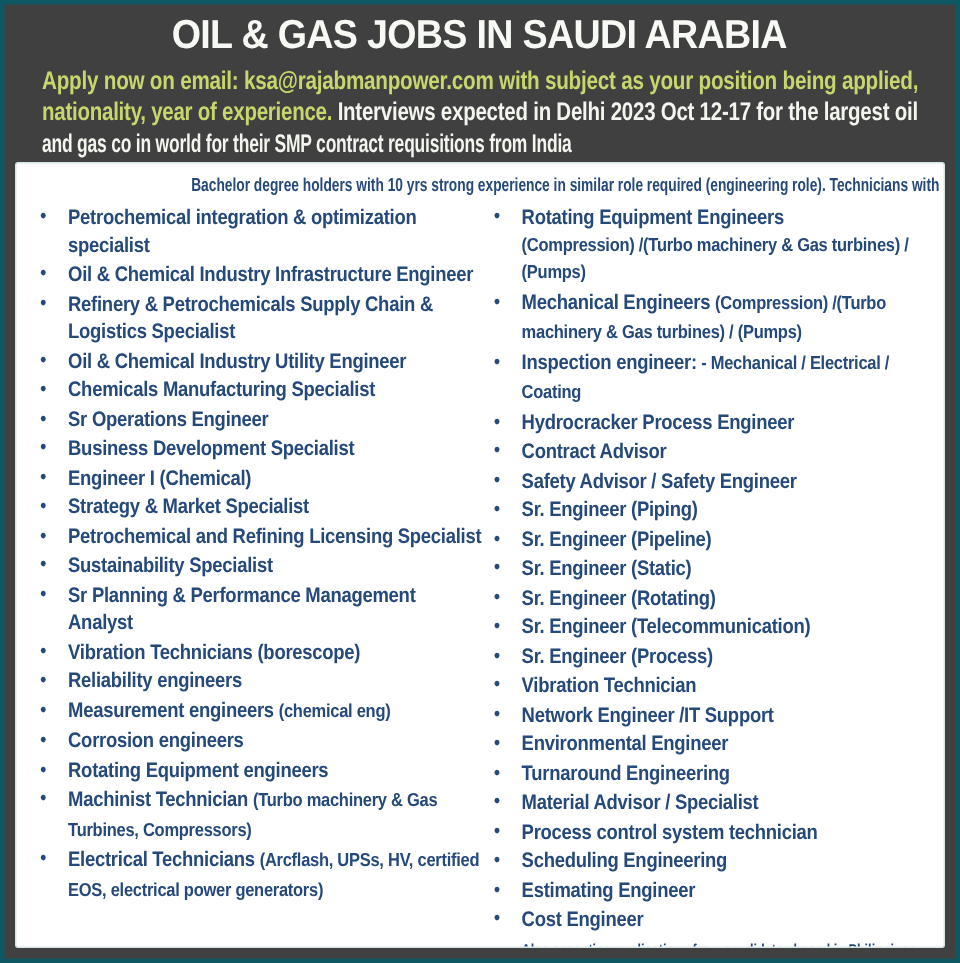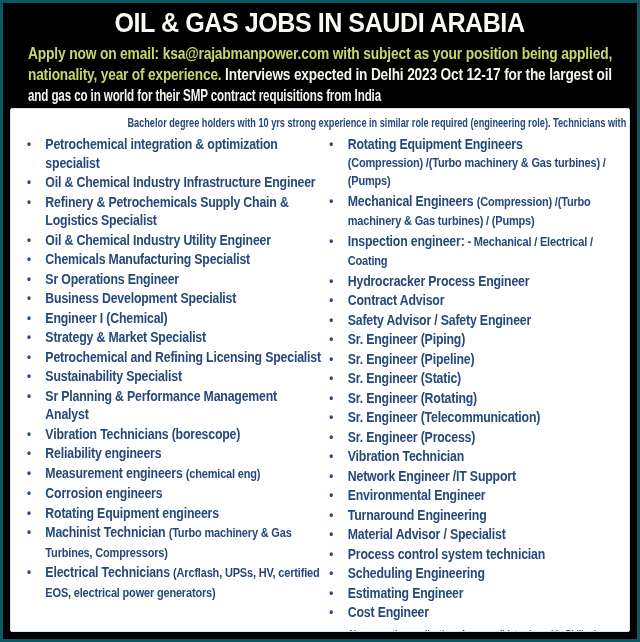--- a/index.html
+++ b/index.html
@@ -3,21 +3,21 @@
 <meta charset="utf-8">
 <style>
   html,body{margin:0;padding:0;}
   body{
     width:640px;height:642px;overflow:hidden;
     font-family:"Liberation Sans", sans-serif;
     background:#187381;
   }
   .page{
     position:relative;width:640px;height:642px;box-sizing:border-box;
-    background:#000000;
+    background:#404040;
     box-shadow:inset 0 0 0 3px #0e5864;
     padding:6px 10px 10px 10px;
   }
   
   .header{height:102px;}
   .title-wrap{text-align:center;height:34px;}
   .title{
     display:inline-block;white-space:nowrap;
     font-size:27px;font-weight:bold;letter-spacing:-0.5px;
     color:#f6f9f4;line-height:34px;

